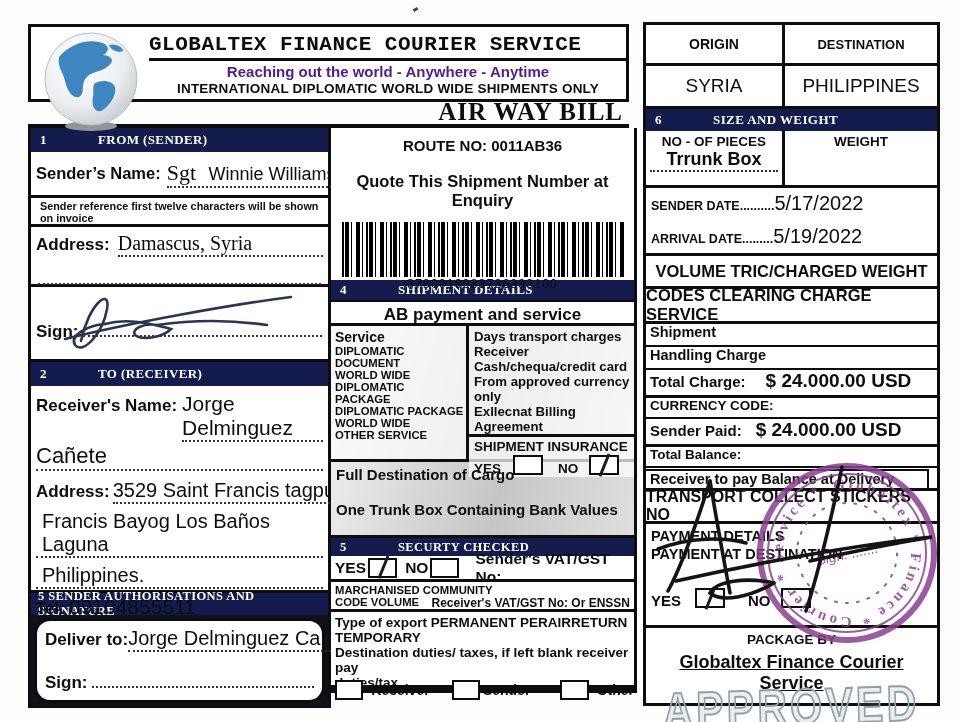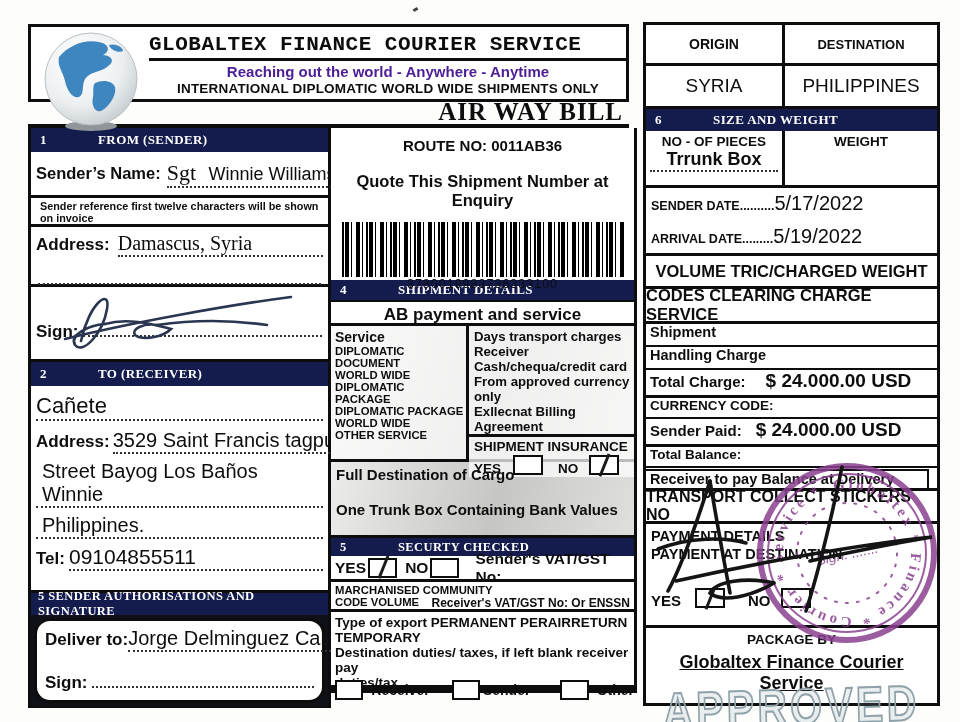--- a/index.html
+++ b/index.html
@@ -112,31 +112,37 @@
       </g>
     </svg>
   </div>
 
   <div class="navybar" style="height:24px;border-top:3px solid #0d0d0d;">
     <span class="num">2</span>
     <span>TO (RECEIVER)</span>
   </div>
 
   <div class="row" style="height:204px;padding:6px 5px 0 5px;border-bottom:none;">
+    <div style="display:flex;align-items:baseline;">
+      <span class="b" style="font-size:17px;white-space:nowrap;">Receiver's Name:</span>
+      <span class="dotl" style="flex:1;margin-left:5px;font-size:21px;">
+        <span>Jorge  Delminguez</span>
+      </span>
+    </div>
     <div class="dotl" style="font-size:22px;margin-top:1px;">
       <span>Cañete</span>
     </div>
     <div style="display:flex;align-items:baseline;margin-top:8px;">
       <span class="b" style="font-size:17px;">Address:</span>
       <span class="dotl" style="flex:1;margin-left:3px;font-size:20px;white-space:nowrap;">
         <span>3529  Saint Francis tagpuan</span>
       </span>
     </div>
     <div class="dotl" style="font-size:20px;margin-top:6px;padding-left:6px;">
-      <span>Street Bayog Los Baños Winnie</span>
+      <span>Francis Bayog Los Baños Laguna</span>
     </div>
     <div class="dotl" style="font-size:20px;margin-top:6px;padding-left:6px;">
       <span>Philippines.</span>
     </div>
     <div style="display:flex;align-items:baseline;margin-top:6px;">
       <span class="b" style="font-size:17px;">Tel:</span>
       <span class="dotl" style="flex:1;margin-left:4px;font-size:21px;">
         <span>09104855511</span>
       </span>
     </div>

